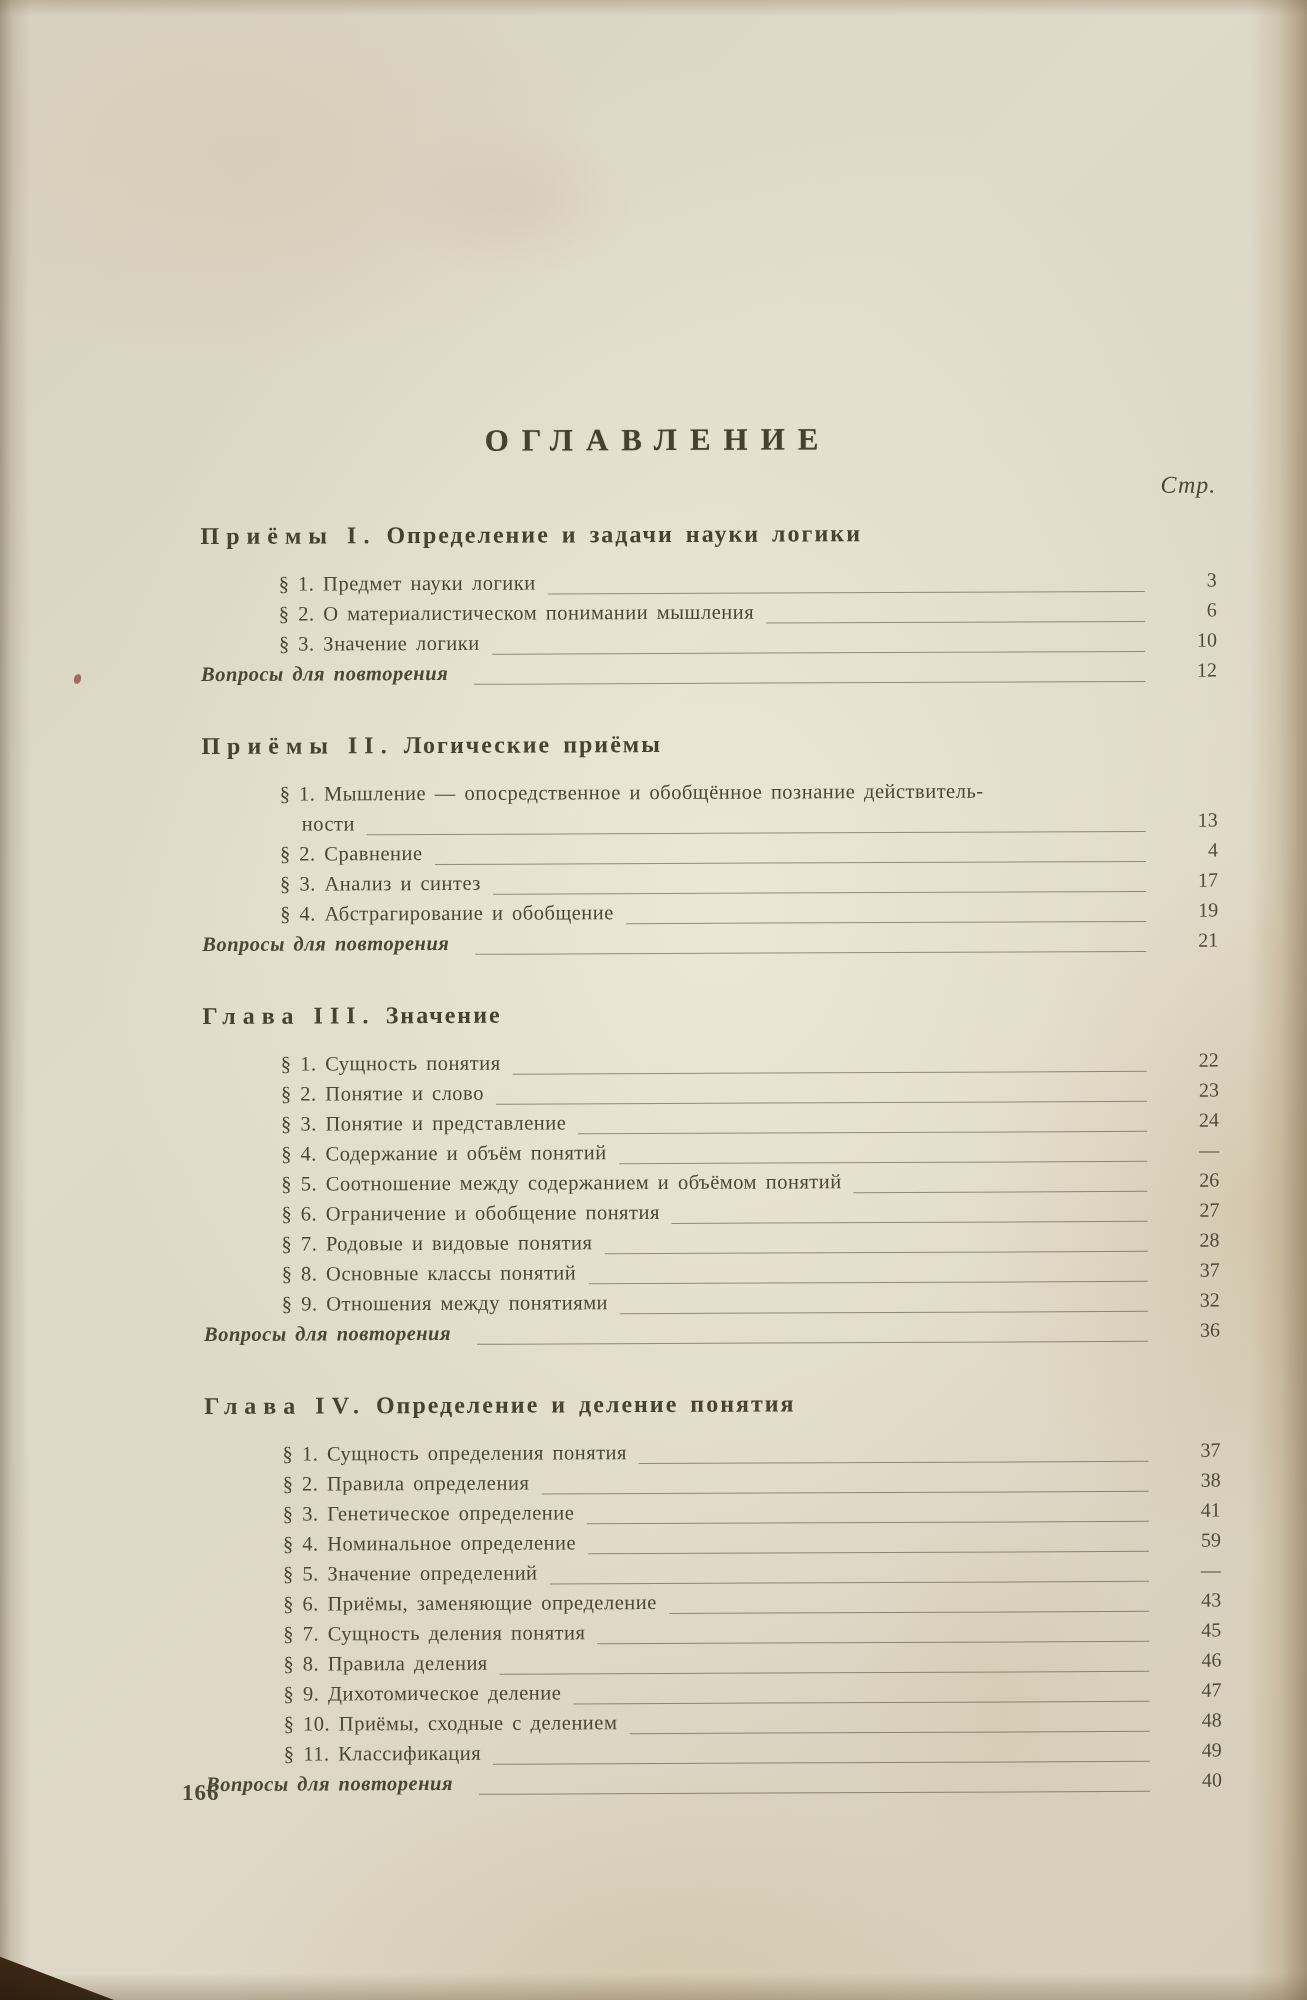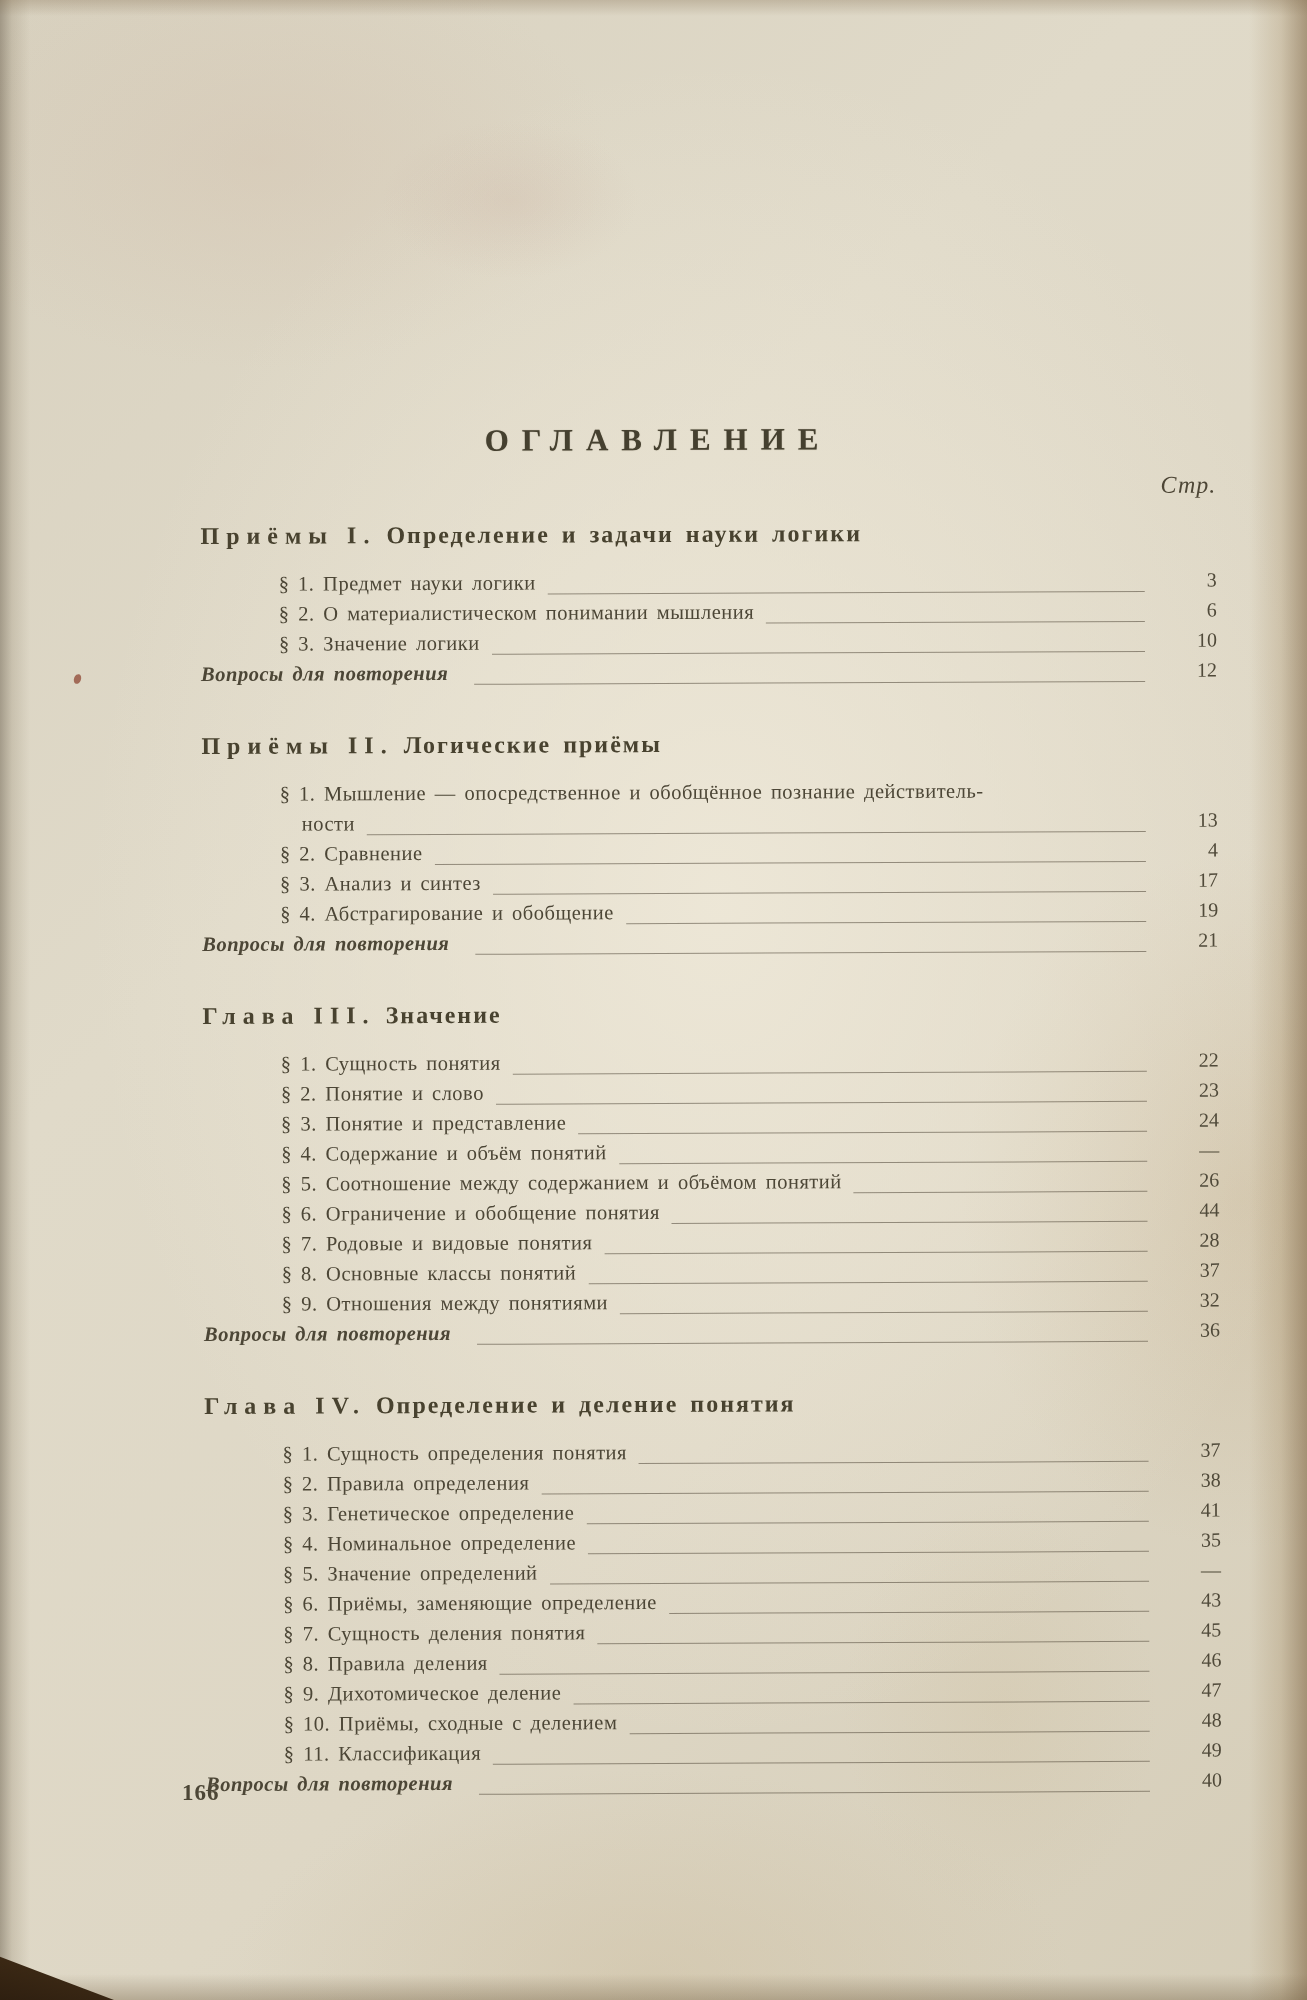--- a/index.html
+++ b/index.html
@@ -157,21 +157,21 @@
             <span class="pageno">—</span>
           </div>
           <div class="entry">
             <span class="label">§ 5. Соотношение между содержанием и объёмом понятий</span>
             <span class="leader"></span>
             <span class="pageno">26</span>
           </div>
           <div class="entry">
             <span class="label">§ 6. Ограничение и обобщение понятия</span>
             <span class="leader"></span>
-            <span class="pageno">44</span>
+            <span class="pageno">27</span>
           </div>
           <div class="entry">
             <span class="label">§ 7. Родовые и видовые понятия</span>
             <span class="leader"></span>
             <span class="pageno">28</span>
           </div>
           <div class="entry">
             <span class="label">§ 8. Основные классы понятий</span>
             <span class="leader"></span>
             <span class="pageno">37</span>
@@ -200,21 +200,21 @@
             <span class="pageno">38</span>
           </div>
           <div class="entry">
             <span class="label">§ 3. Генетическое определение</span>
             <span class="leader"></span>
             <span class="pageno">41</span>
           </div>
           <div class="entry">
             <span class="label">§ 4. Номинальное определение</span>
             <span class="leader"></span>
-            <span class="pageno">35</span>
+            <span class="pageno">59</span>
           </div>
           <div class="entry">
             <span class="label">§ 5. Значение определений</span>
             <span class="leader"></span>
             <span class="pageno">—</span>
           </div>
           <div class="entry">
             <span class="label">§ 6. Приёмы, заменяющие определение</span>
             <span class="leader"></span>
             <span class="pageno">43</span>

